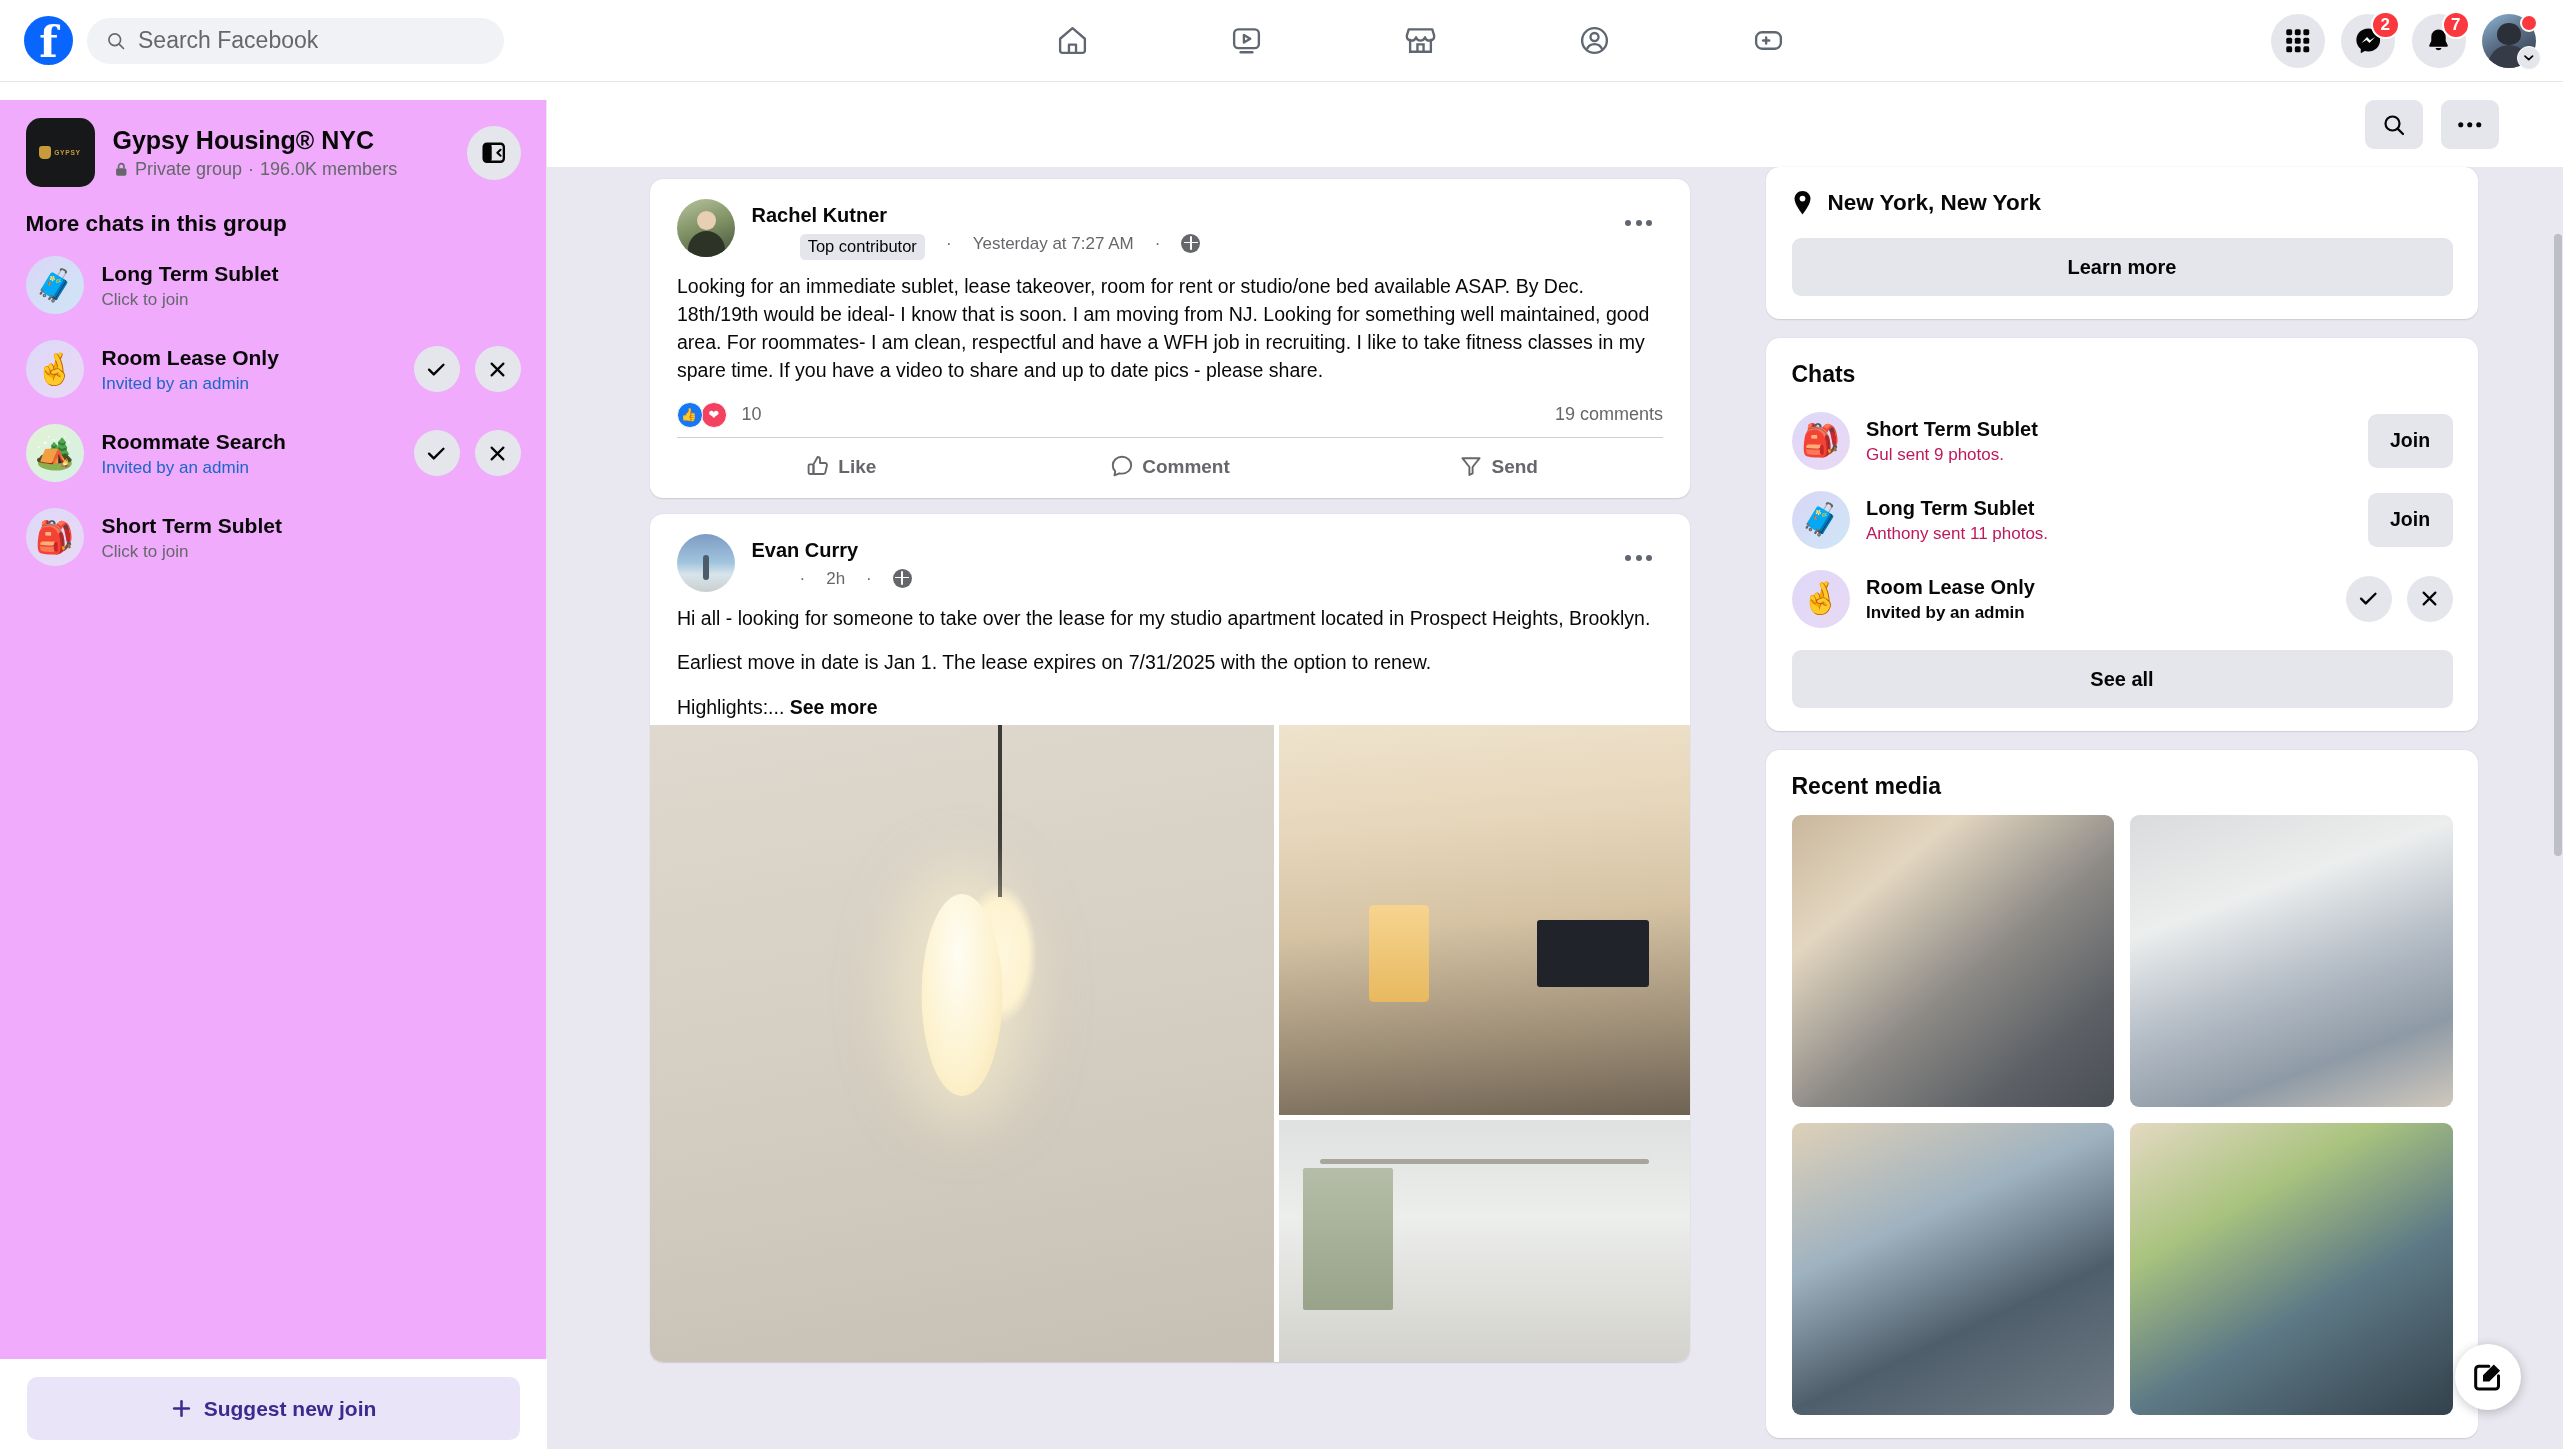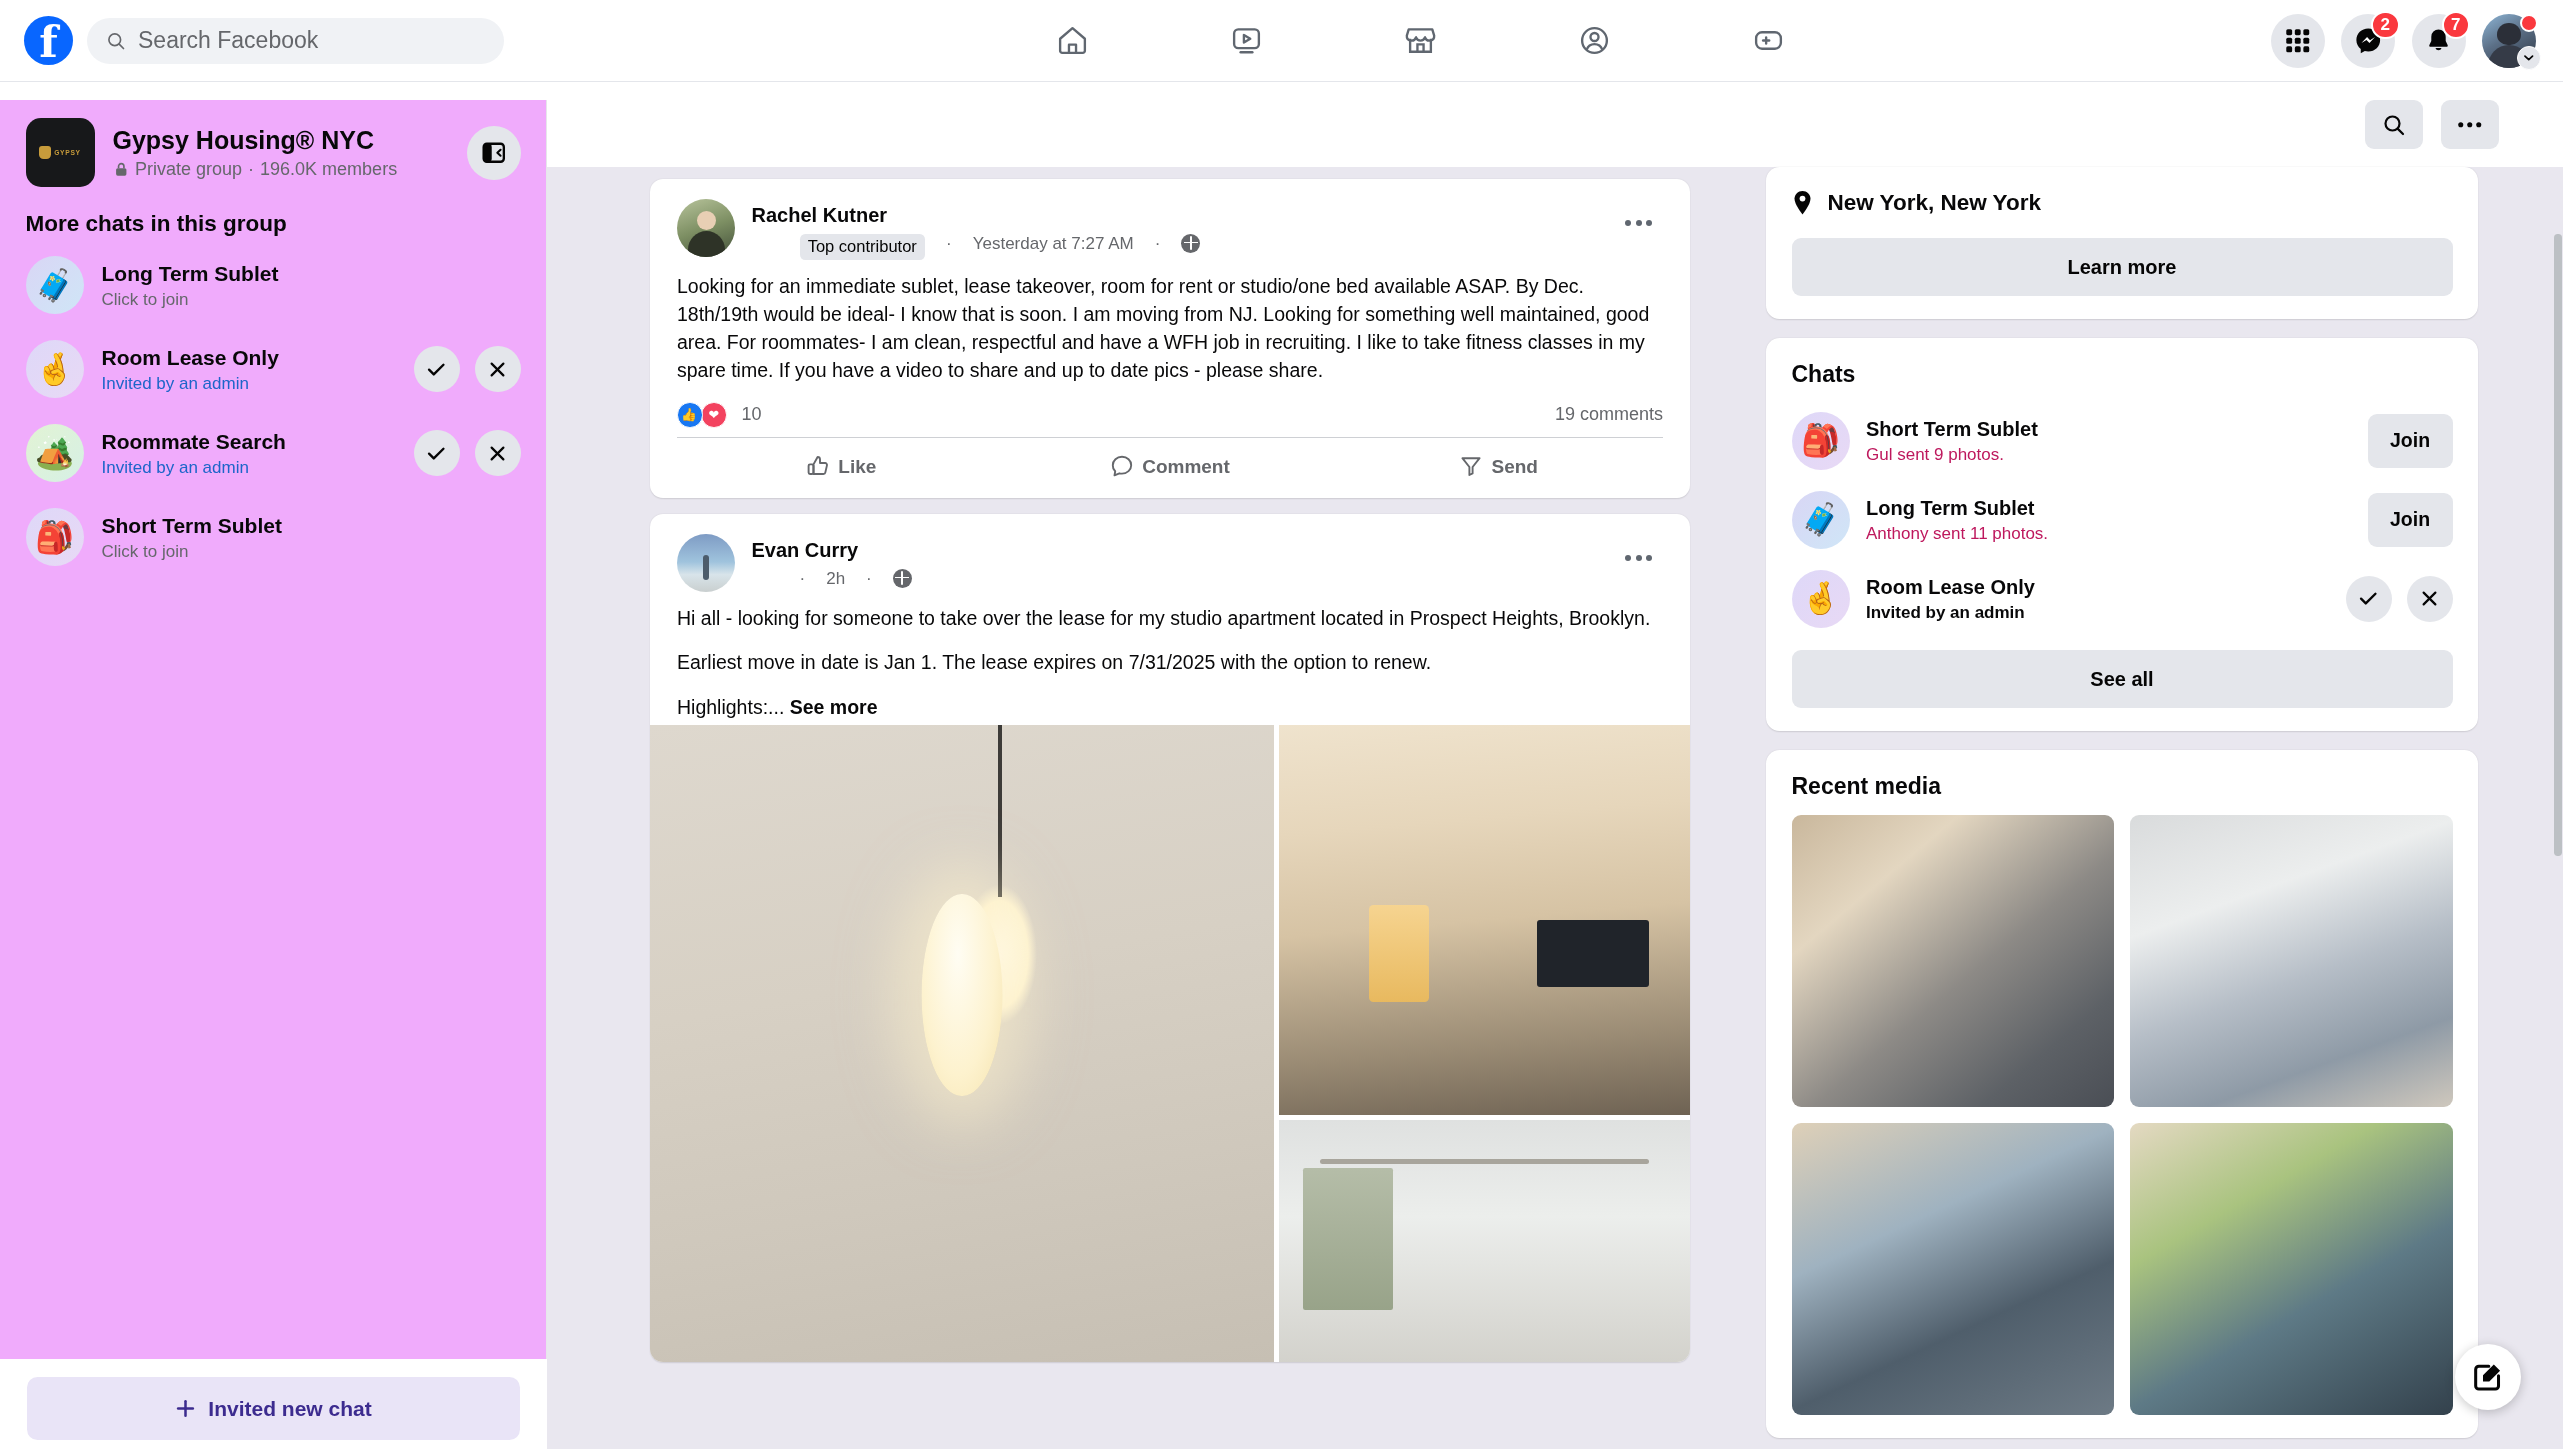--- a/index.html
+++ b/index.html
@@ -442,21 +442,21 @@
 
     </div>
     </div>
 
   <div class="suggest-wrap">
     <button class="suggest-btn">
       <svg width="21" height="21" viewBox="0 0 20 20">
         <line x1="10" y1="3" x2="10" y2="17" stroke="#3c2b8f" stroke-width="2.4" stroke-linecap="round"></line>
         <line x1="3" y1="10" x2="17" y2="10" stroke="#3c2b8f" stroke-width="2.4" stroke-linecap="round"></line>
       </svg>
-      <span>Invited new chat</span>
+      <span>Suggest new join</span>
     </button>
   </div>
 </div>
 
 <div id="mainwrap">
 
   <div id="contentbar">
     <div class="sq-btn">
       <svg width="24" height="24" viewBox="0 0 24 24" fill="none">
         <circle cx="10.5" cy="10.5" r="7" stroke="#050505" stroke-width="2.2"></circle>

